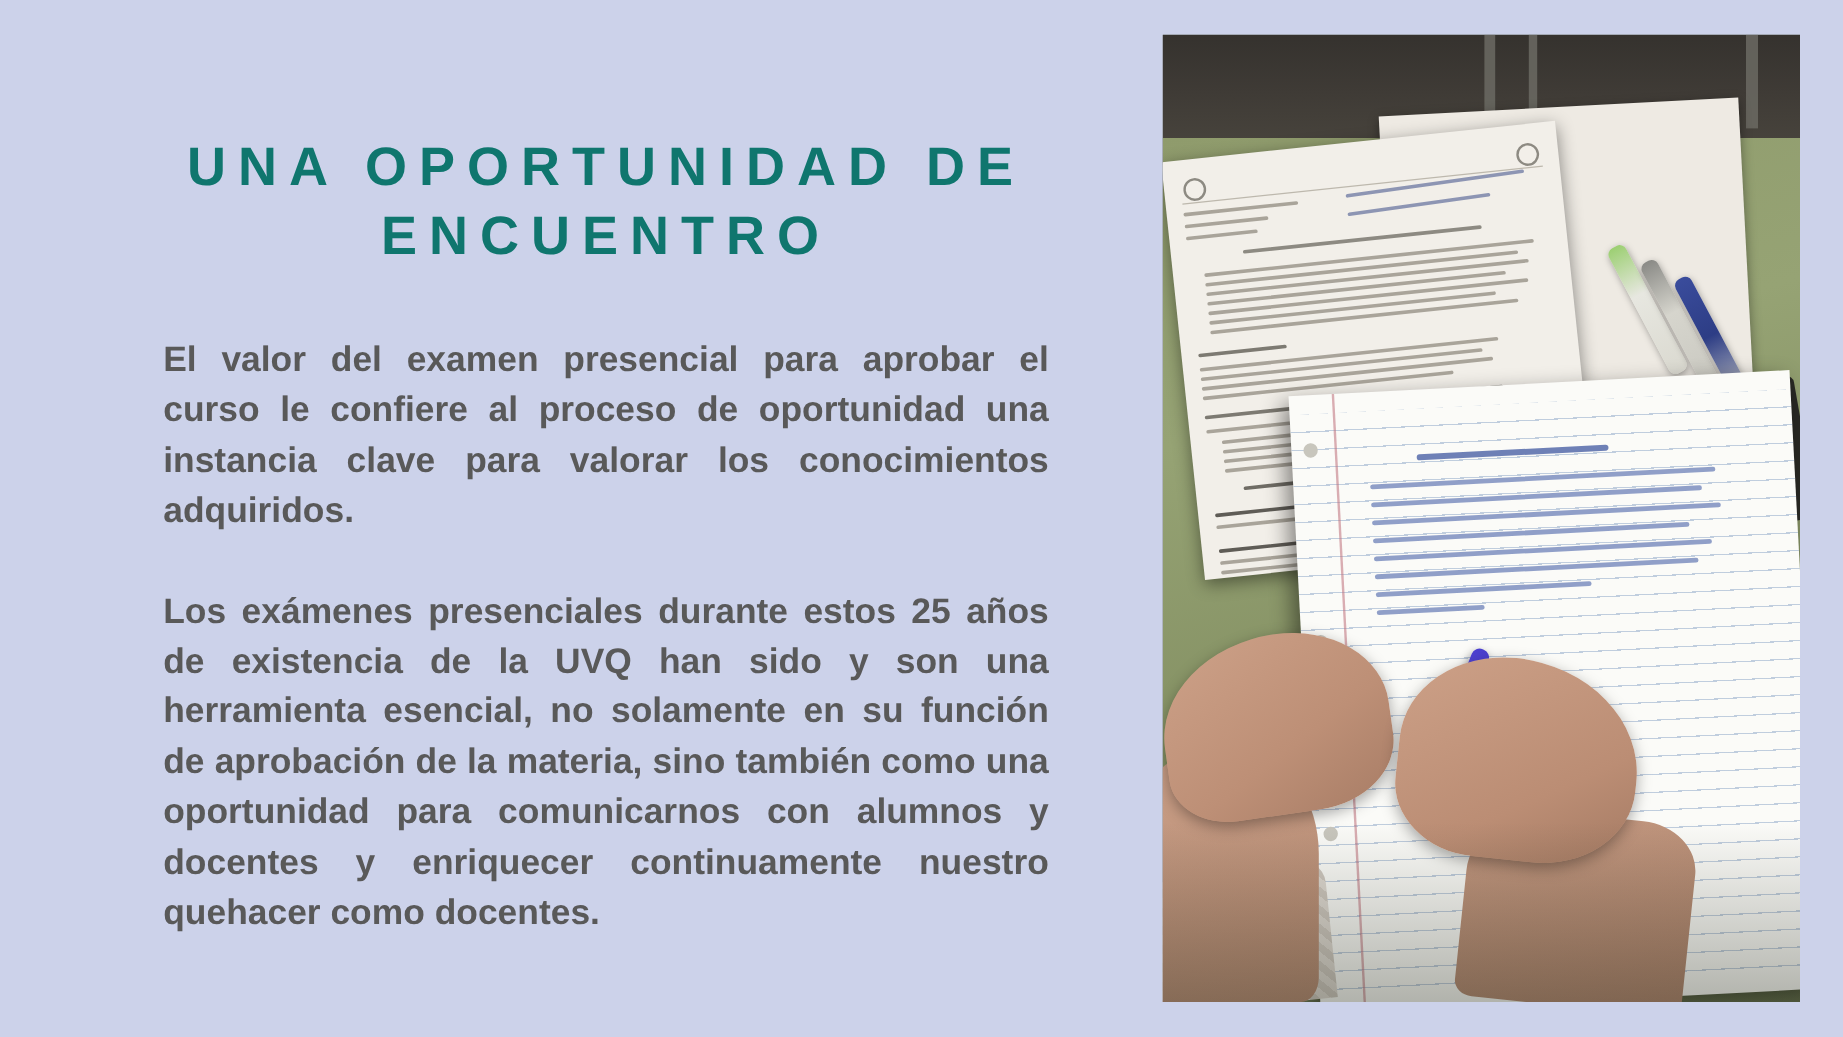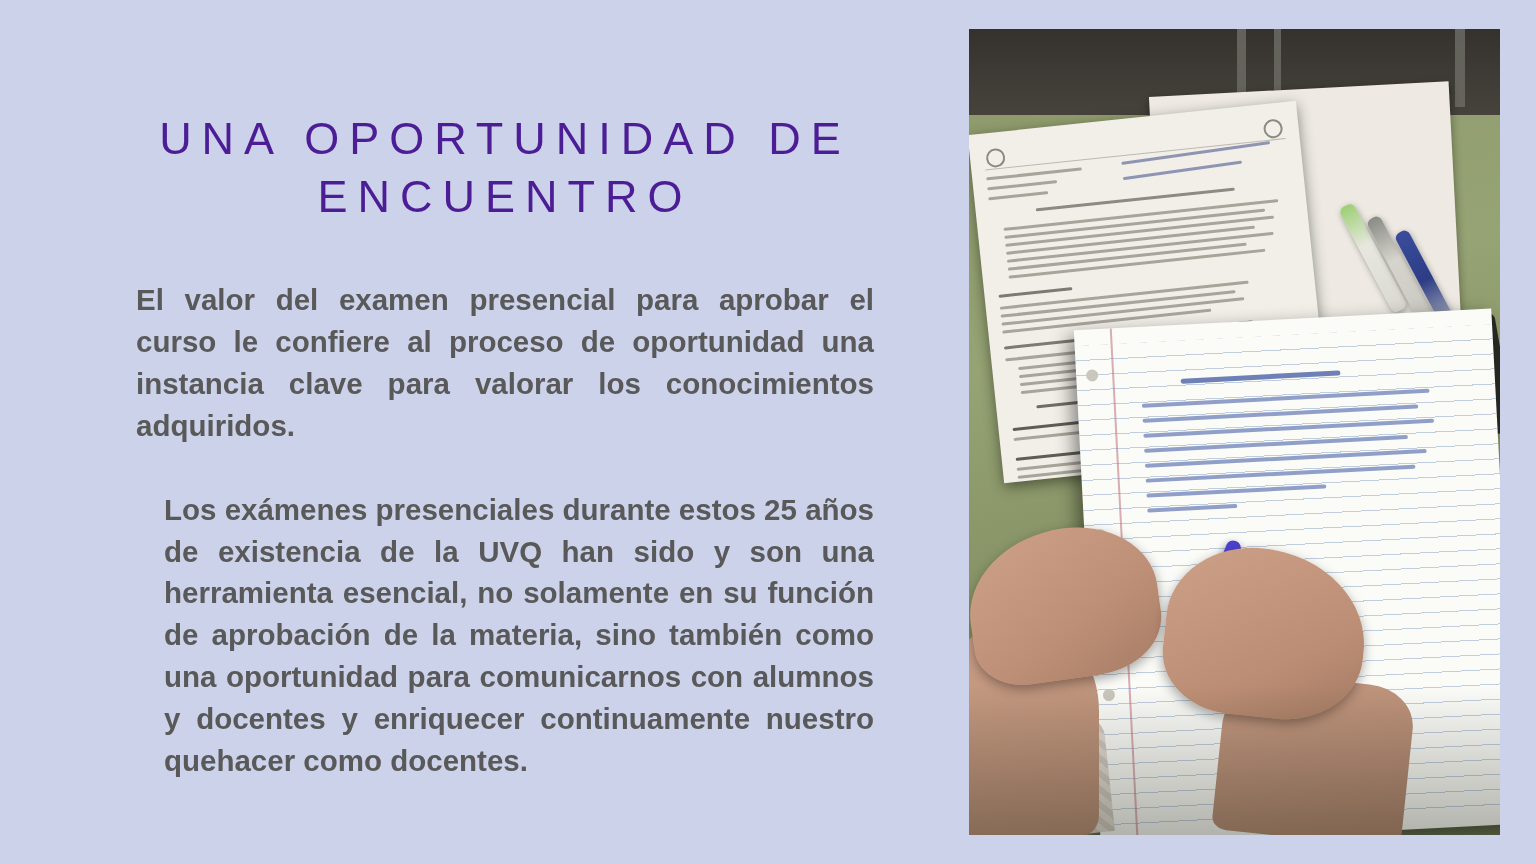--- a/index.html
+++ b/index.html
@@ -24,42 +24,41 @@
 
   
   .content {
     position: absolute;
     left: 136px;
     top: 110px;
     width: 738px;
   }
 
   .slide-title {
-    color: #4c1d95;
+    color: #0f766e;
     font-size: 45px;
-    font-weight: normal;
+    font-weight: bold;
     letter-spacing: 10px;
     line-height: 1.28;
     text-align: center;
     margin: 0 0 54px 0;
     white-space: pre-line;
   }
 
   .body-text {
     color: #595959;
     font-size: 29.5px;
     font-weight: bold;
     line-height: 1.42;
     text-align: justify;
     text-justify: inter-word;
     margin: 0 0 42px 0;
   }
   .body-text:last-child {
     margin-bottom: 0;
-    margin-left: 28px;
   }
   
 
   
   .photo-frame {
     position: absolute;
     left: 969px;
     top: 29px;
     width: 531px;
     height: 806px;

